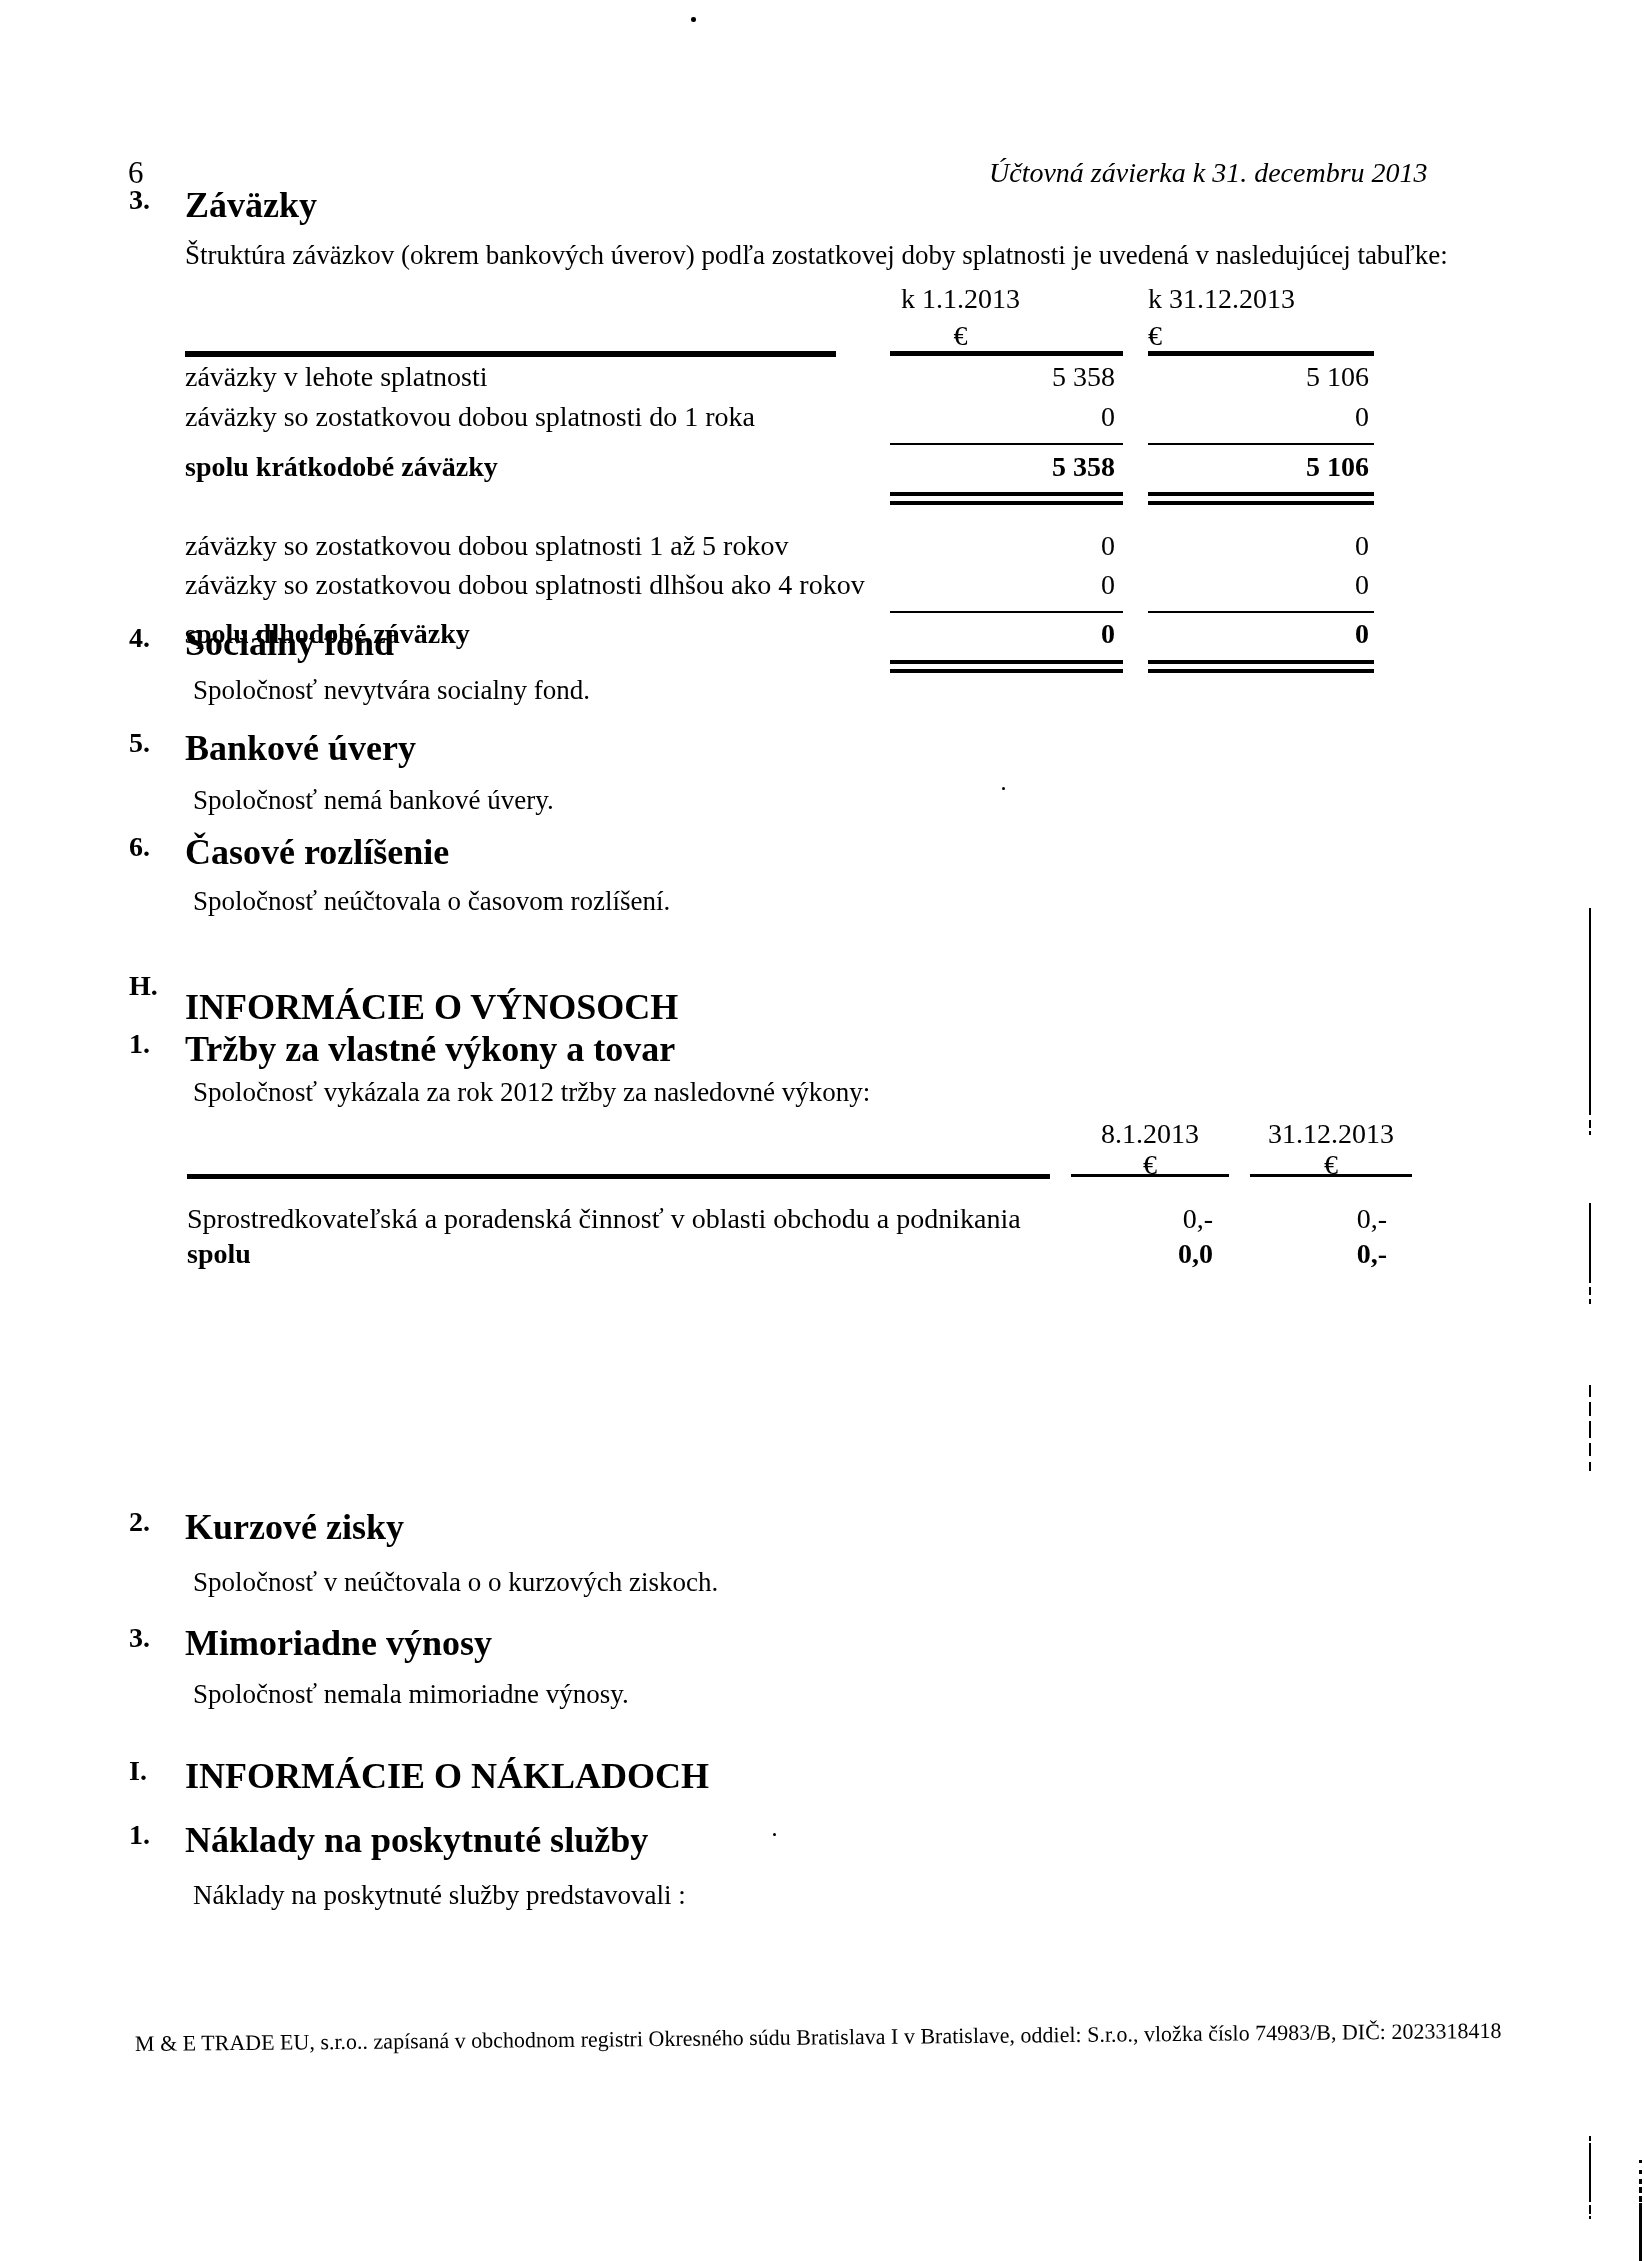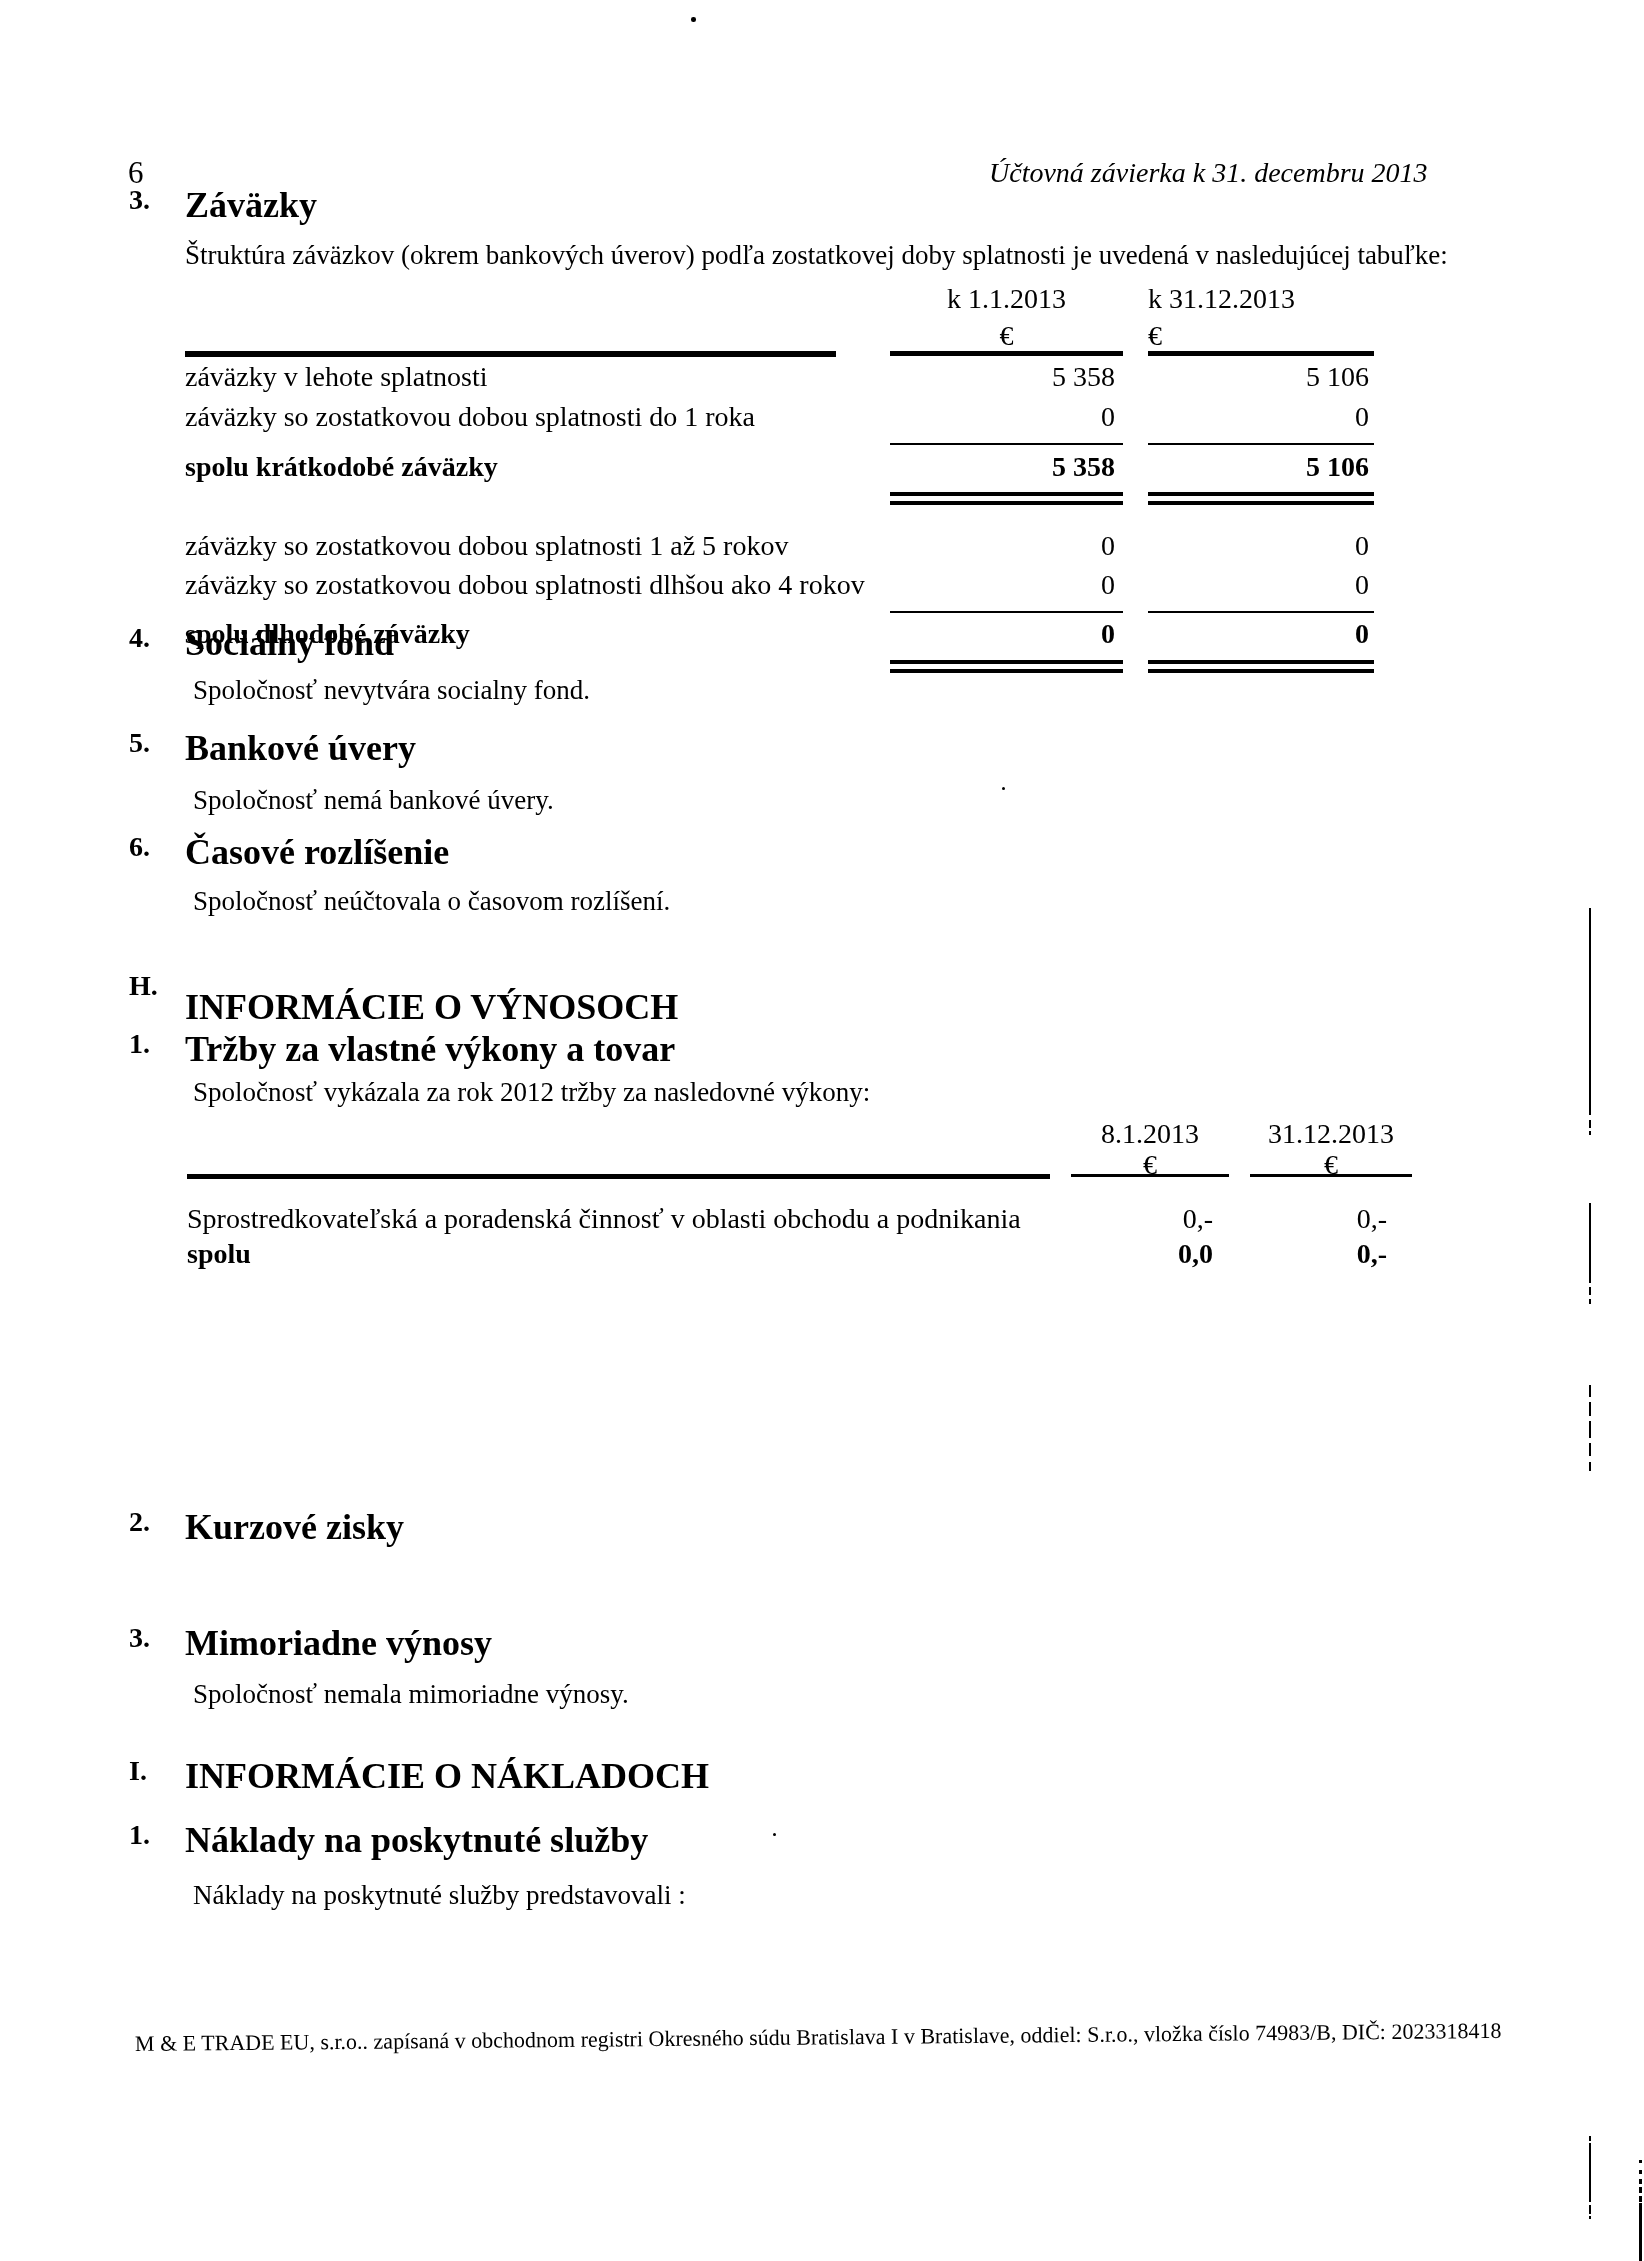--- a/index.html
+++ b/index.html
@@ -18,21 +18,21 @@
   .hdr-right{font-style:italic;font-size:28px;}
   .sec-num{position:absolute;left:129px;font-weight:bold;font-size:28px;white-space:nowrap;}
   .sec-title{position:absolute;left:185px;font-weight:bold;font-size:36px;white-space:nowrap;}
   .body-text{position:absolute;left:193px;font-size:27px;white-space:nowrap;}
   .trow{position:absolute;left:0;top:0;width:100%;height:0;}
   .cell{position:absolute;font-size:28px;white-space:nowrap;}
   .bold .cell{font-weight:bold;}
   .t1-label{left:185px;}
   .t1-v1{left:895px;width:220px;text-align:right;}
   .t1-v2{left:1152px;width:217px;text-align:right;}
-  .t1-h1{left:890px;width:233px;text-align:center;}
+  .t1-h1{left:844px;width:233px;text-align:center;}
   .t1-h2{left:1148px;width:226px;}
   .t2-label{left:187px;}
   .t2-v1{left:1044px;width:169px;text-align:right;}
   .t2-v2{left:1224px;width:163px;text-align:right;}
   .t2-h1{left:1071px;width:158px;text-align:center;}
   .t2-h2{left:1250px;width:162px;text-align:center;}
   .rule{position:absolute;background:#000;}
   .speck{position:absolute;background:#000;border-radius:50%;}
   .vseg{position:absolute;background:#000;width:1.9px;}
   .footer{
@@ -154,20 +154,21 @@
     </div>
     <div class="trow bold" style="top:1238px;">
       <span class="cell t2-label">spolu</span>
       <span class="cell t2-v1">0,0</span>
       <span class="cell t2-v2">0,-</span>
     </div>
   </div>
 
   <div class="sec-num" style="top:1506px;">2.</div>
   <div class="sec-title" style="top:1506px;">Kurzové zisky</div>
+  <div class="body-text" style="top:1567px;">Spoločnosť v  neúčtovala o o kurzových ziskoch.</div>
 
   <div class="sec-num" style="top:1622px;">3.</div>
   <div class="sec-title" style="top:1622px;">Mimoriadne výnosy</div>
   <div class="body-text" style="top:1679px;">Spoločnosť nemala mimoriadne výnosy.</div>
 
   <div class="sec-num" style="top:1755px;">I.</div>
   <div class="sec-title" style="top:1755px;">INFORMÁCIE O NÁKLADOCH</div>
 
   <div class="sec-num" style="top:1819px;">1.</div>
   <div class="sec-title" style="top:1819px;">Náklady na poskytnuté služby</div>

